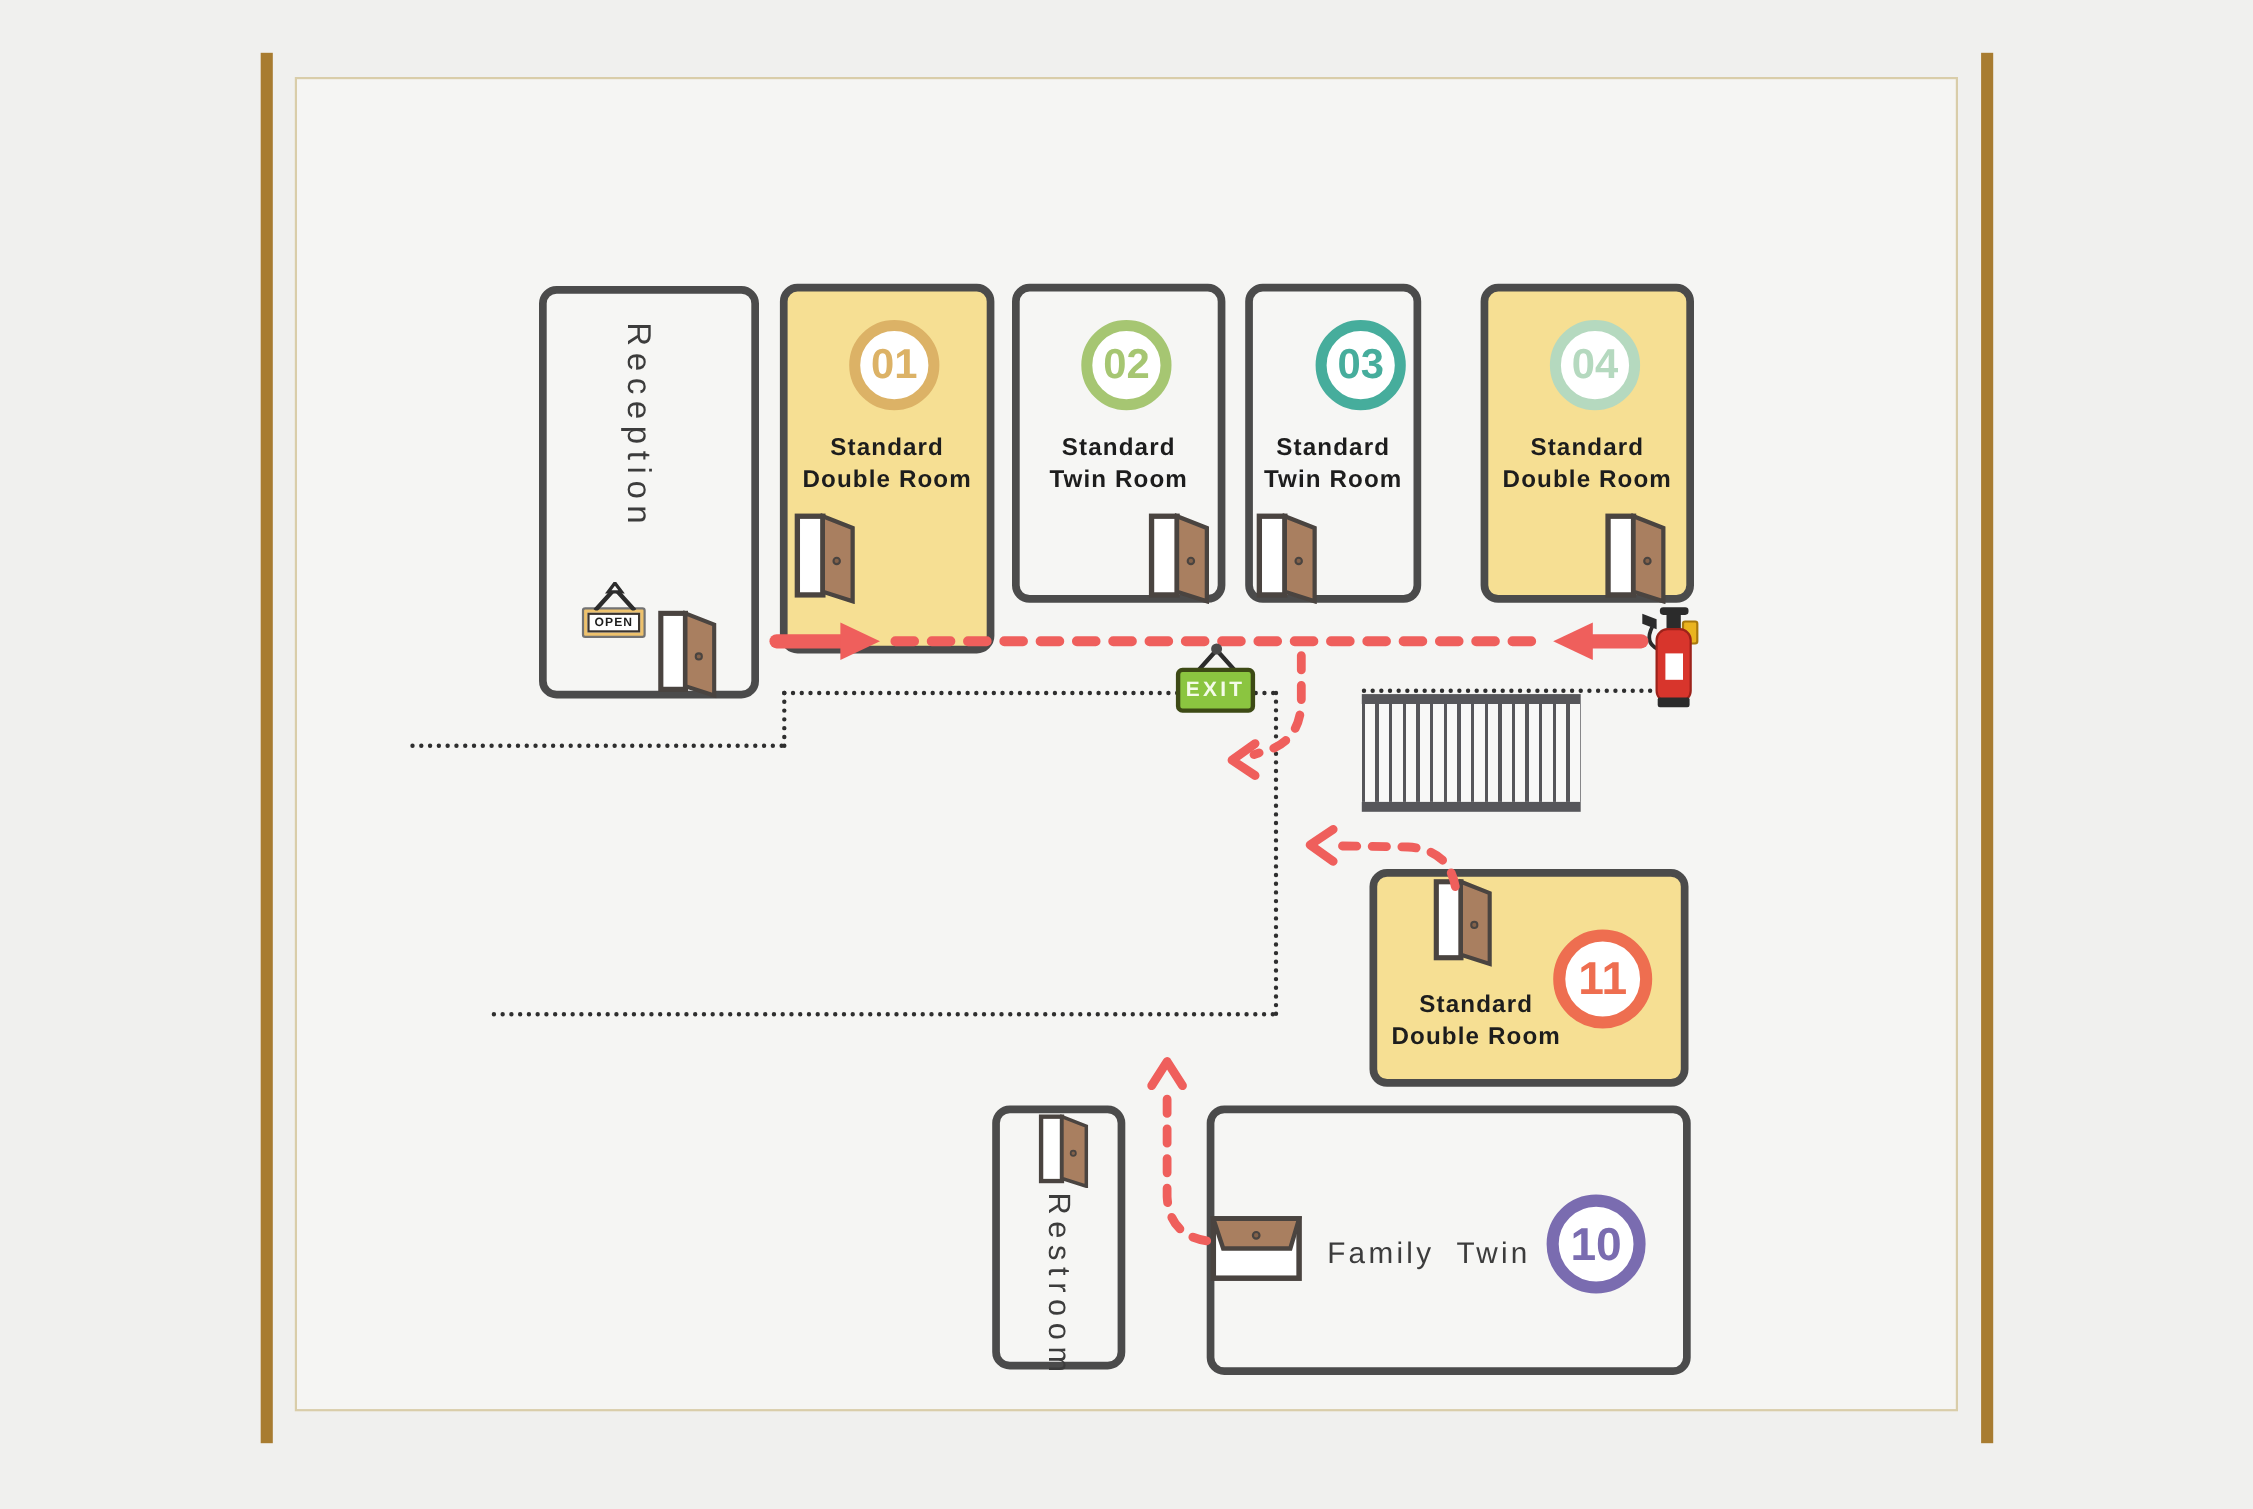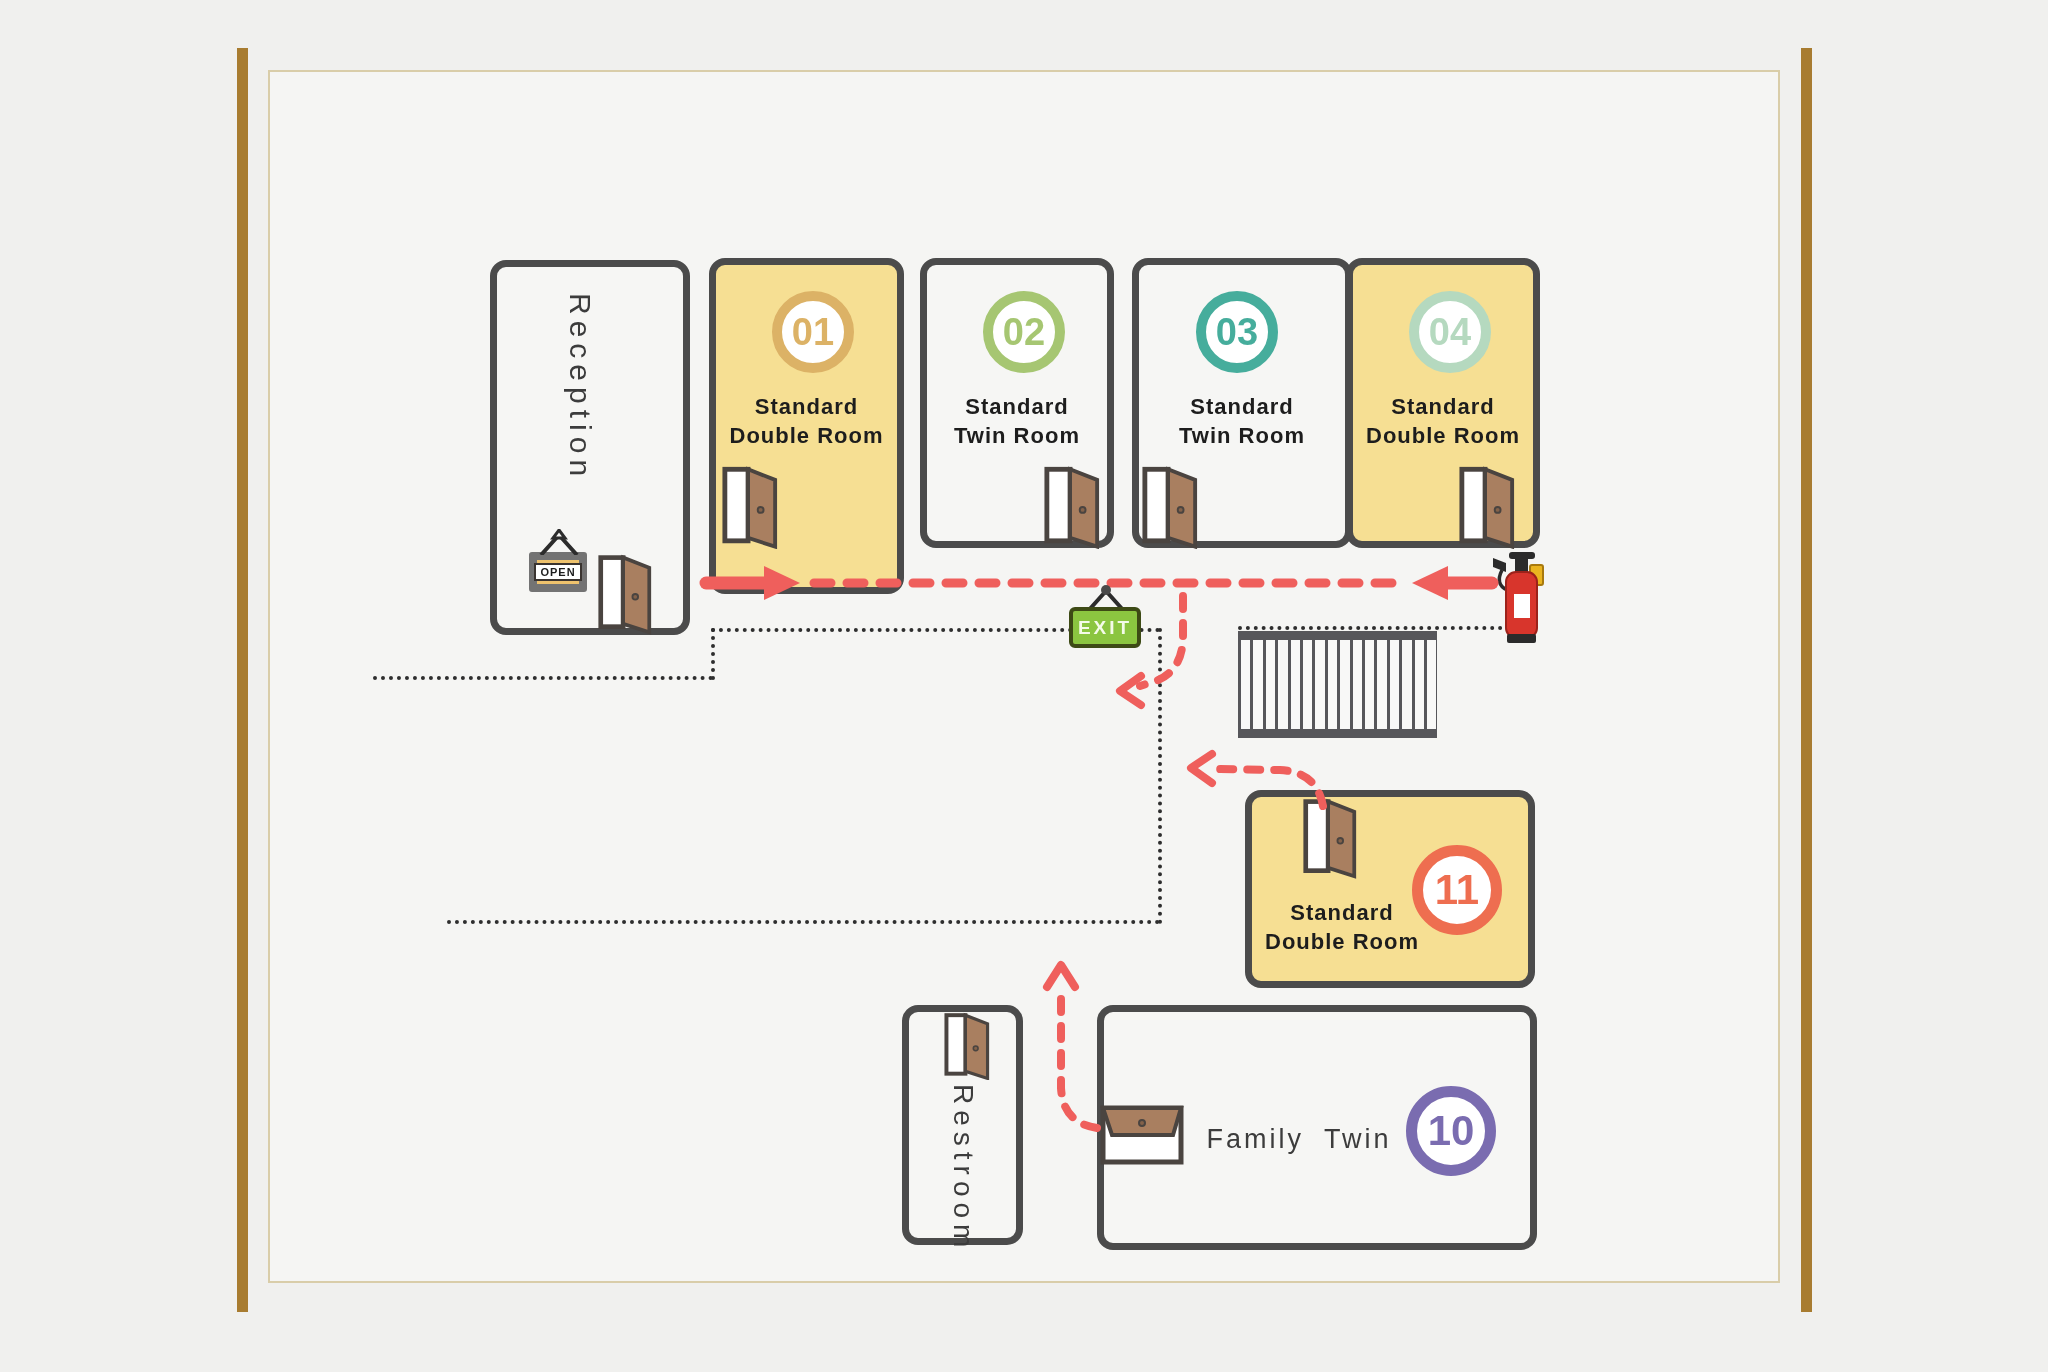--- a/index.html
+++ b/index.html
@@ -21,21 +21,21 @@
   .banner .l2{position:absolute;left:0;top:78px;width:100%;text-align:center;color:#fbf7ee;
               font-size:48px;letter-spacing:6px;word-spacing:28px;font-weight:400;}
 
   
   .room{position:absolute;border:7px solid #4b4b4b;border-radius:16px;box-sizing:border-box;
         background:#f6f6f4;z-index:3;}
   .room.hl{background:#f6df93;}
   .room-reception{left:490px;top:260px;width:200px;height:375px;}
   .room-01{left:709px;top:258px;width:195px;height:336px;}
   .room-02{left:920px;top:258px;width:194px;height:290px;text-decoration:underline;}
-  .room-03{left:1132px;top:258px;width:220px;height:290px;}
+  .room-03{left:1132px;top:258px;width:160px;height:290px;}
   .room-04{left:1346px;top:258px;width:194px;height:290px;}
   .room-11{left:1245px;top:790px;width:290px;height:198px;}
   .room-family{left:1097px;top:1005px;width:440px;height:245px;}
   .room-common{left:552px;top:1005px;width:335px;height:240px;}
   .room-restroom{left:902px;top:1005px;width:121px;height:240px;}
 
   .badge{position:absolute;background:#fff;border-radius:50%;display:flex;align-items:center;
          justify-content:center;font-weight:bold;box-sizing:border-box;z-index:4;}
   .badge.sm{width:82px;height:82px;border-width:10px;border-style:solid;font-size:38px;}
   .badge.lg{width:90px;height:90px;border-width:11px;border-style:solid;font-size:42px;}
@@ -59,22 +59,22 @@
   
   .dot-h{position:absolute;border-top:4px dotted #2e2e2e;height:0;z-index:2;}
   .dot-v{position:absolute;border-left:4px dotted #2e2e2e;width:0;z-index:2;}
 
   
   .exit-sign{position:absolute;left:1069px;top:607px;width:72px;height:41px;background:#8bc540;
              border:4px solid #3d4a15;border-radius:6px;box-sizing:border-box;z-index:7;
              display:flex;align-items:center;justify-content:center;color:#f4fbe8;
              font-weight:bold;font-size:19px;letter-spacing:3px;}
   
-  .open-sign{position:absolute;left:529px;top:552px;width:58px;height:40px;background:#eec26d;
-             border:8px solid #737373;border-radius:3px;box-sizing:border-box;z-index:6;
+  .open-sign{position:absolute;left:529px;top:552px;width:58px;height:28px;background:#eec26d;
+             border:2px solid #737373;border-radius:3px;box-sizing:border-box;z-index:6;
              display:flex;align-items:center;justify-content:center;}
   .open-inner{background:#fff;border:2px solid #3a3430;padding:1px 4px;font-size:11px;
               font-weight:bold;color:#1d1d1d;letter-spacing:1px;}
 
   .overlay{position:absolute;left:0;top:0;z-index:6;pointer-events:none;}
   .hanger{position:absolute;z-index:7;}
   .ext{position:absolute;left:1492px;top:548px;z-index:6;}
 </style>
 </head>
 <body>

